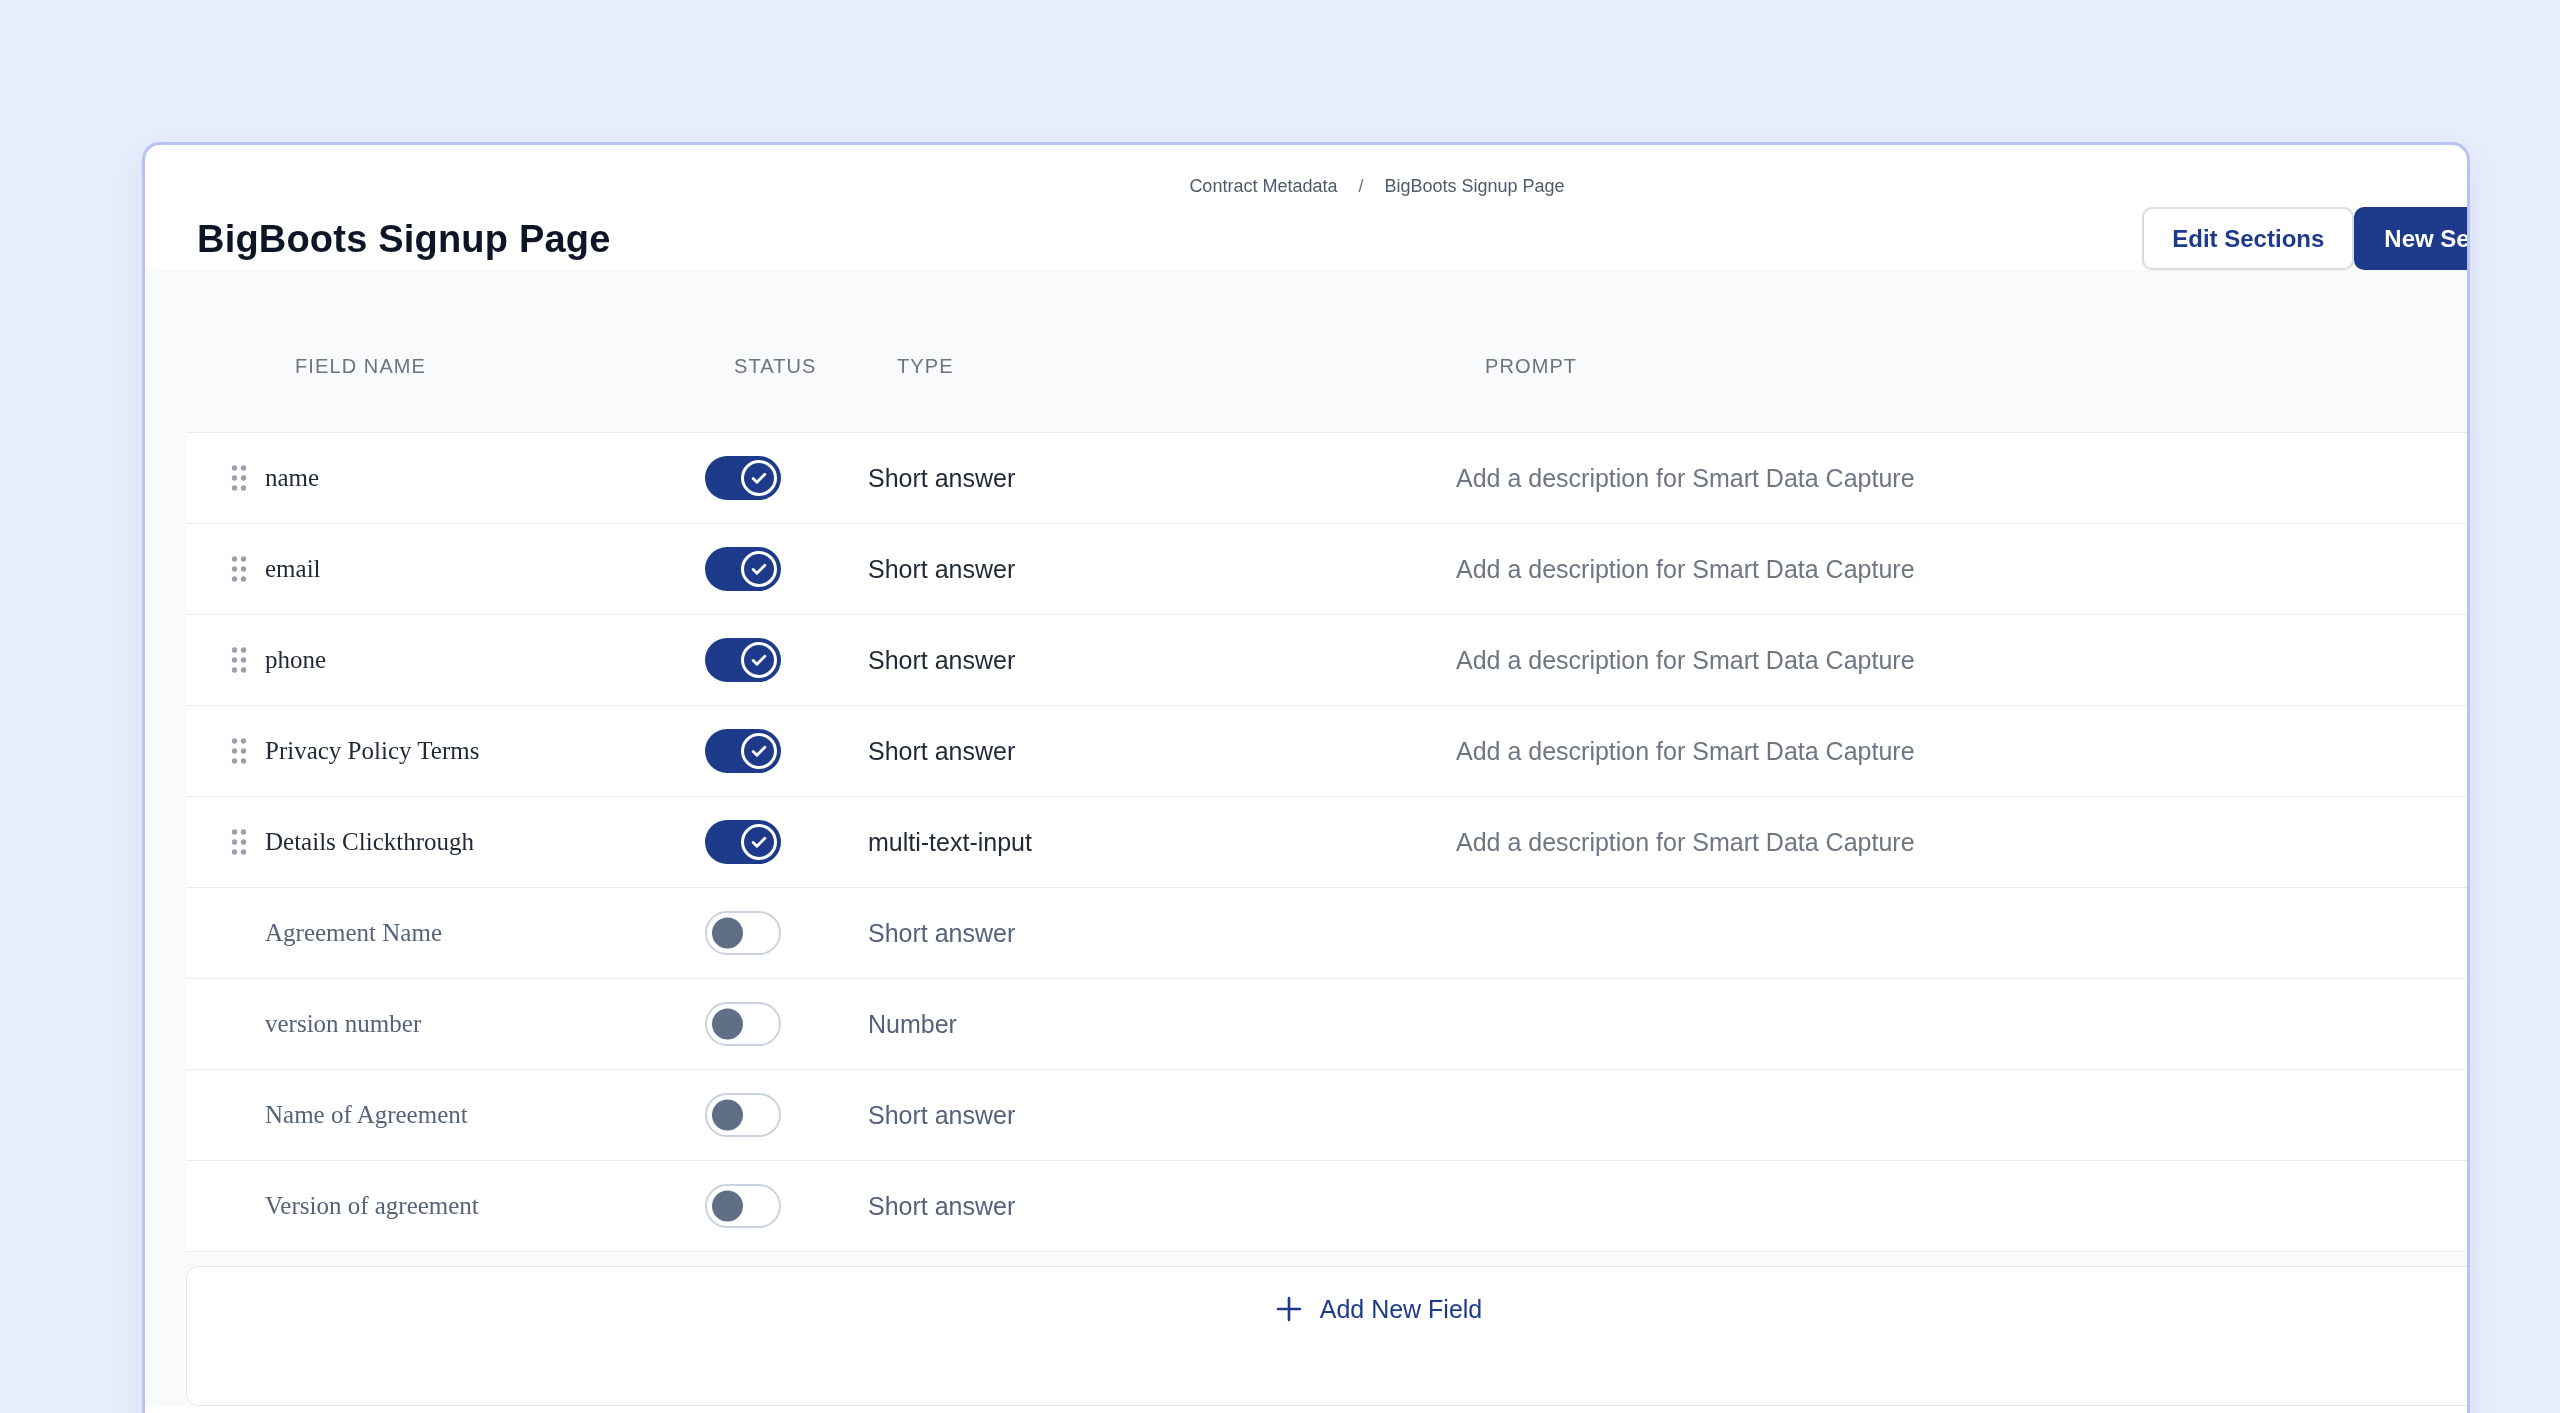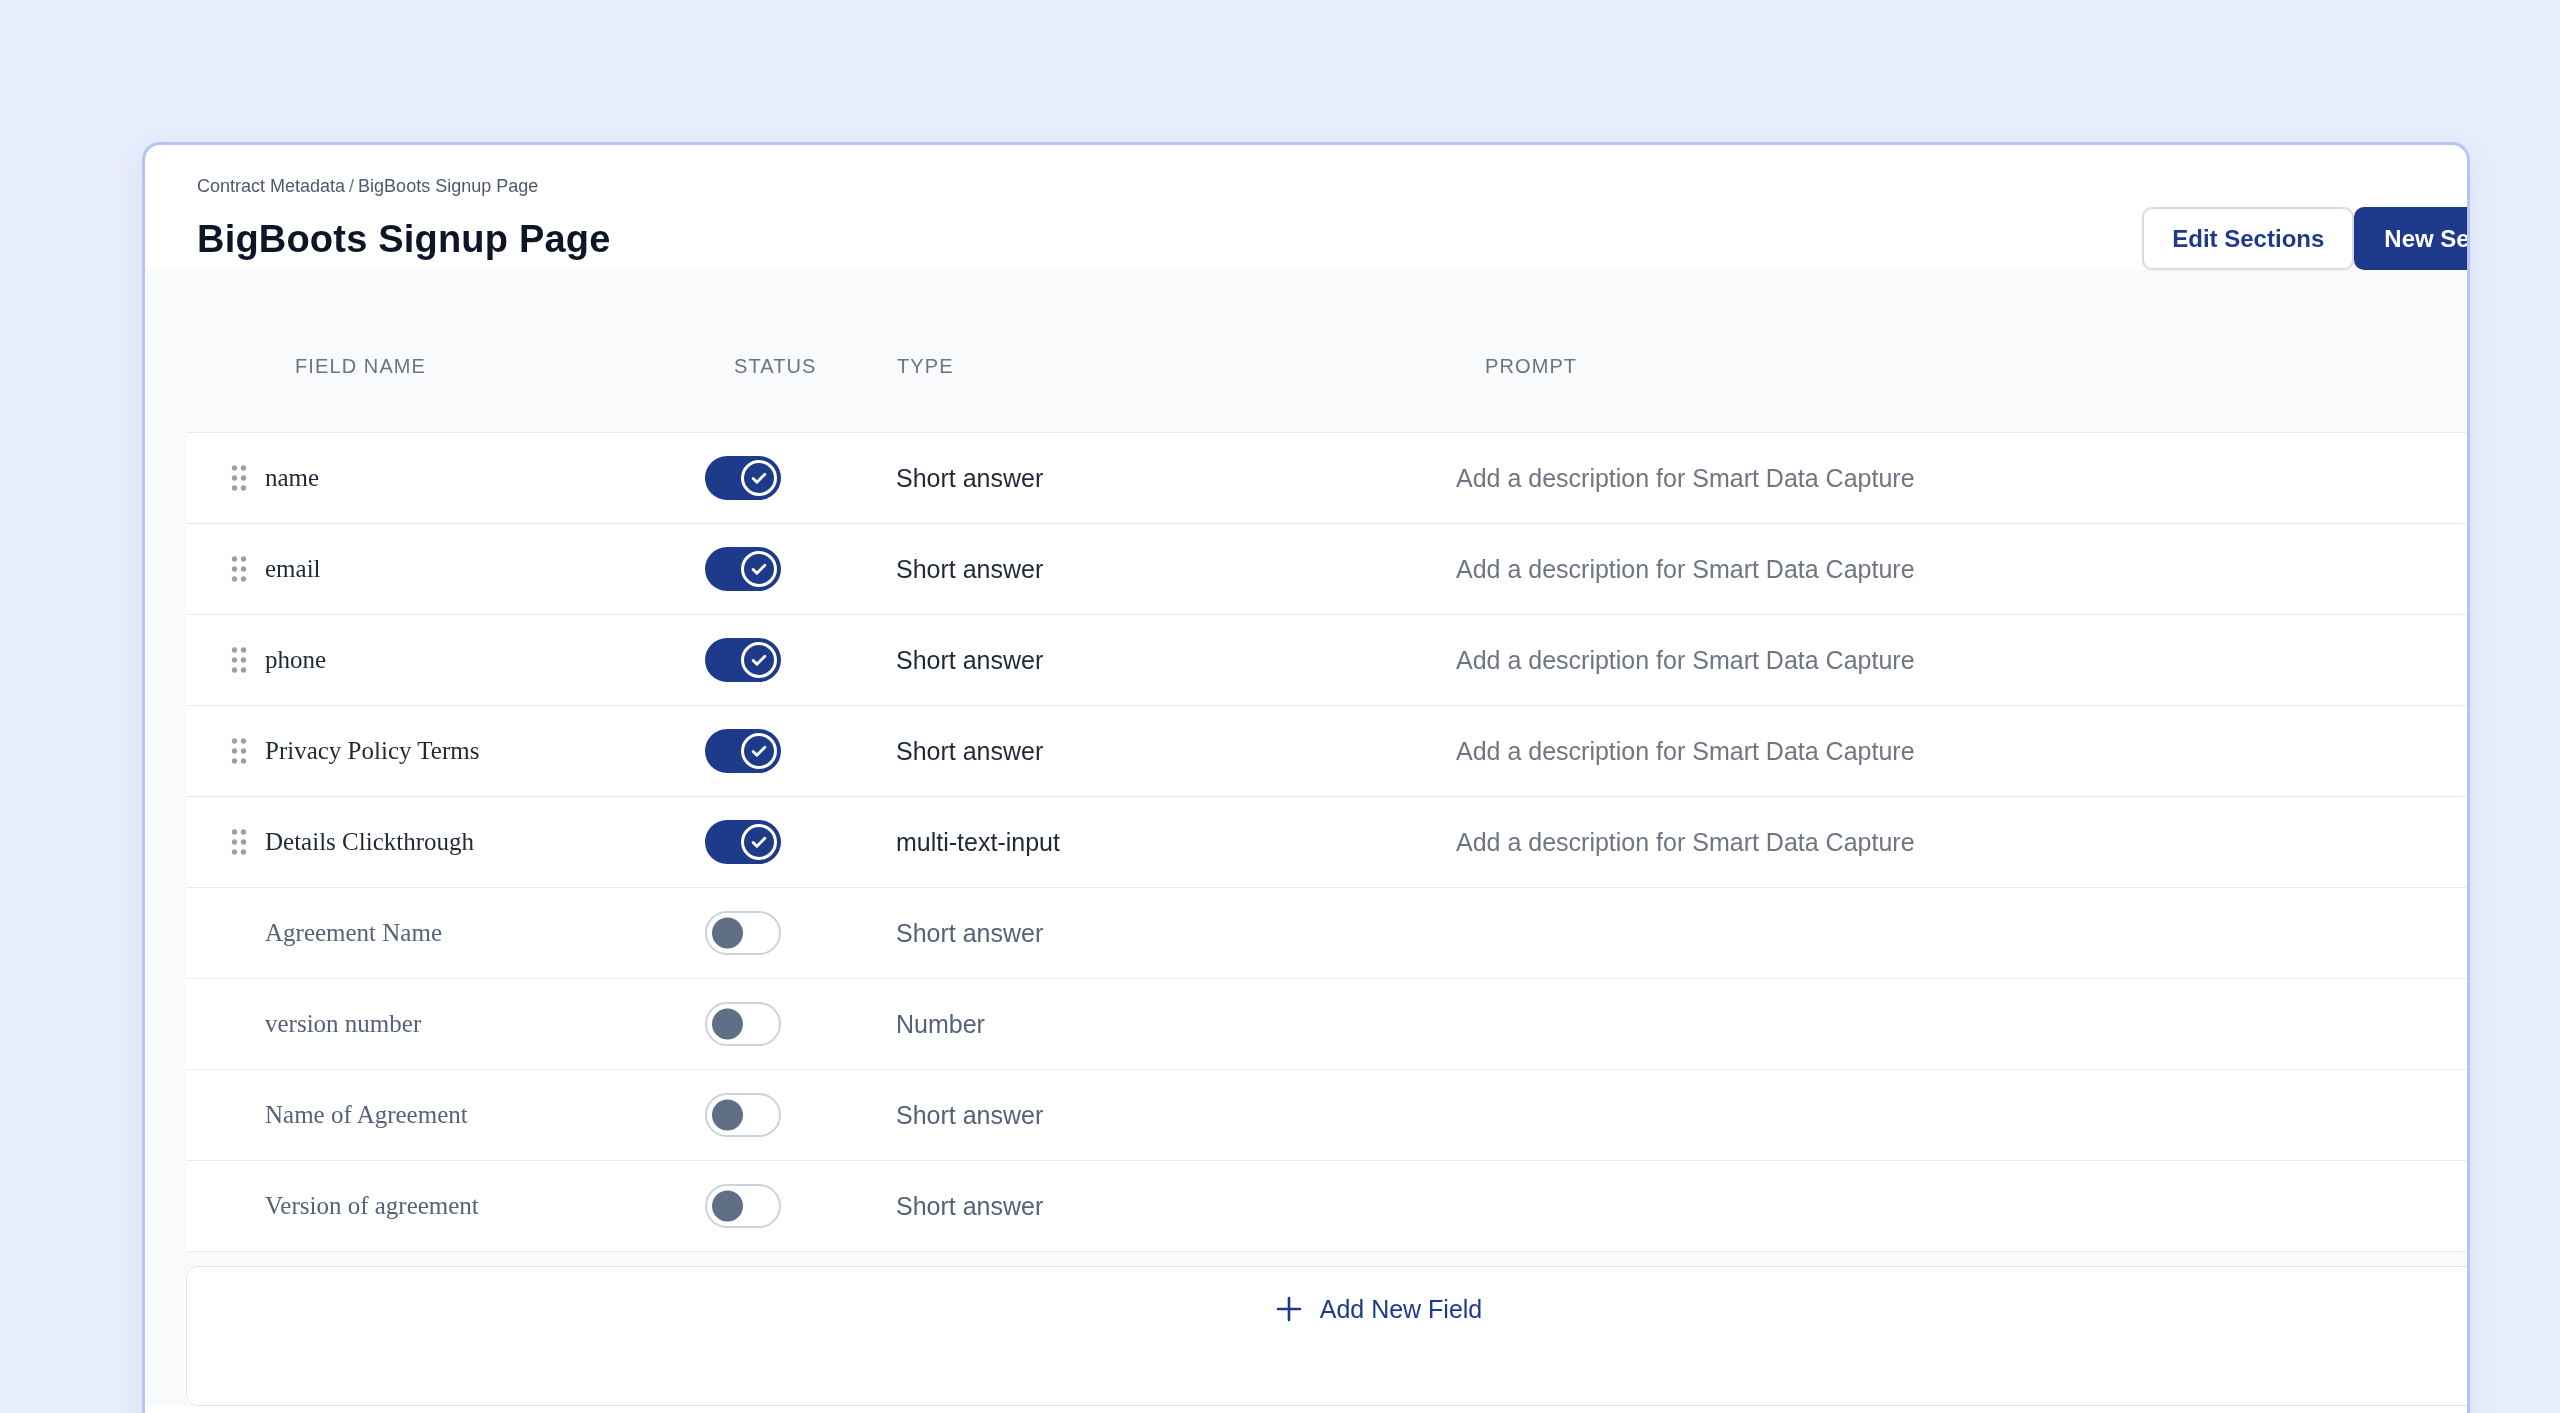--- a/index.html
+++ b/index.html
@@ -26,24 +26,25 @@
   }
   
   .card-top {
     width: 2360px;
     padding: 30px 0 0 52px;
     box-sizing: content-box;
   }
   .breadcrumb {
     display: flex;
     align-items: center;
-    gap: 4px;
+    gap: 21px;
     font-size: 18px;
     color: #4e5a6b;
     height: 22px;
+    justify-content: center;
   }
   .breadcrumb .sep { color: #6b7280; }
   .header-row {
     margin-top: 10px;
     display: flex;
     align-items: center;
     justify-content: space-between;
   }
   .page-title {
     font-size: 38px;
@@ -133,21 +134,20 @@
     font-size: 25px;
     color: #1f2937;
     white-space: nowrap;
     font-family: Liberation Serif, serif;
   }
   .cell-type {
     left: 682px;
     font-size: 25px;
     color: #1f2937;
     white-space: nowrap;
-    margin-left: 28px;
   }
   .cell-name.muted, .cell-type.muted { color: #55627a; }
   .cell-prompt {
     left: 1270px;
     font-size: 25px;
     color: #6e7683;
     white-space: nowrap;
     cursor: text;
   }
   

